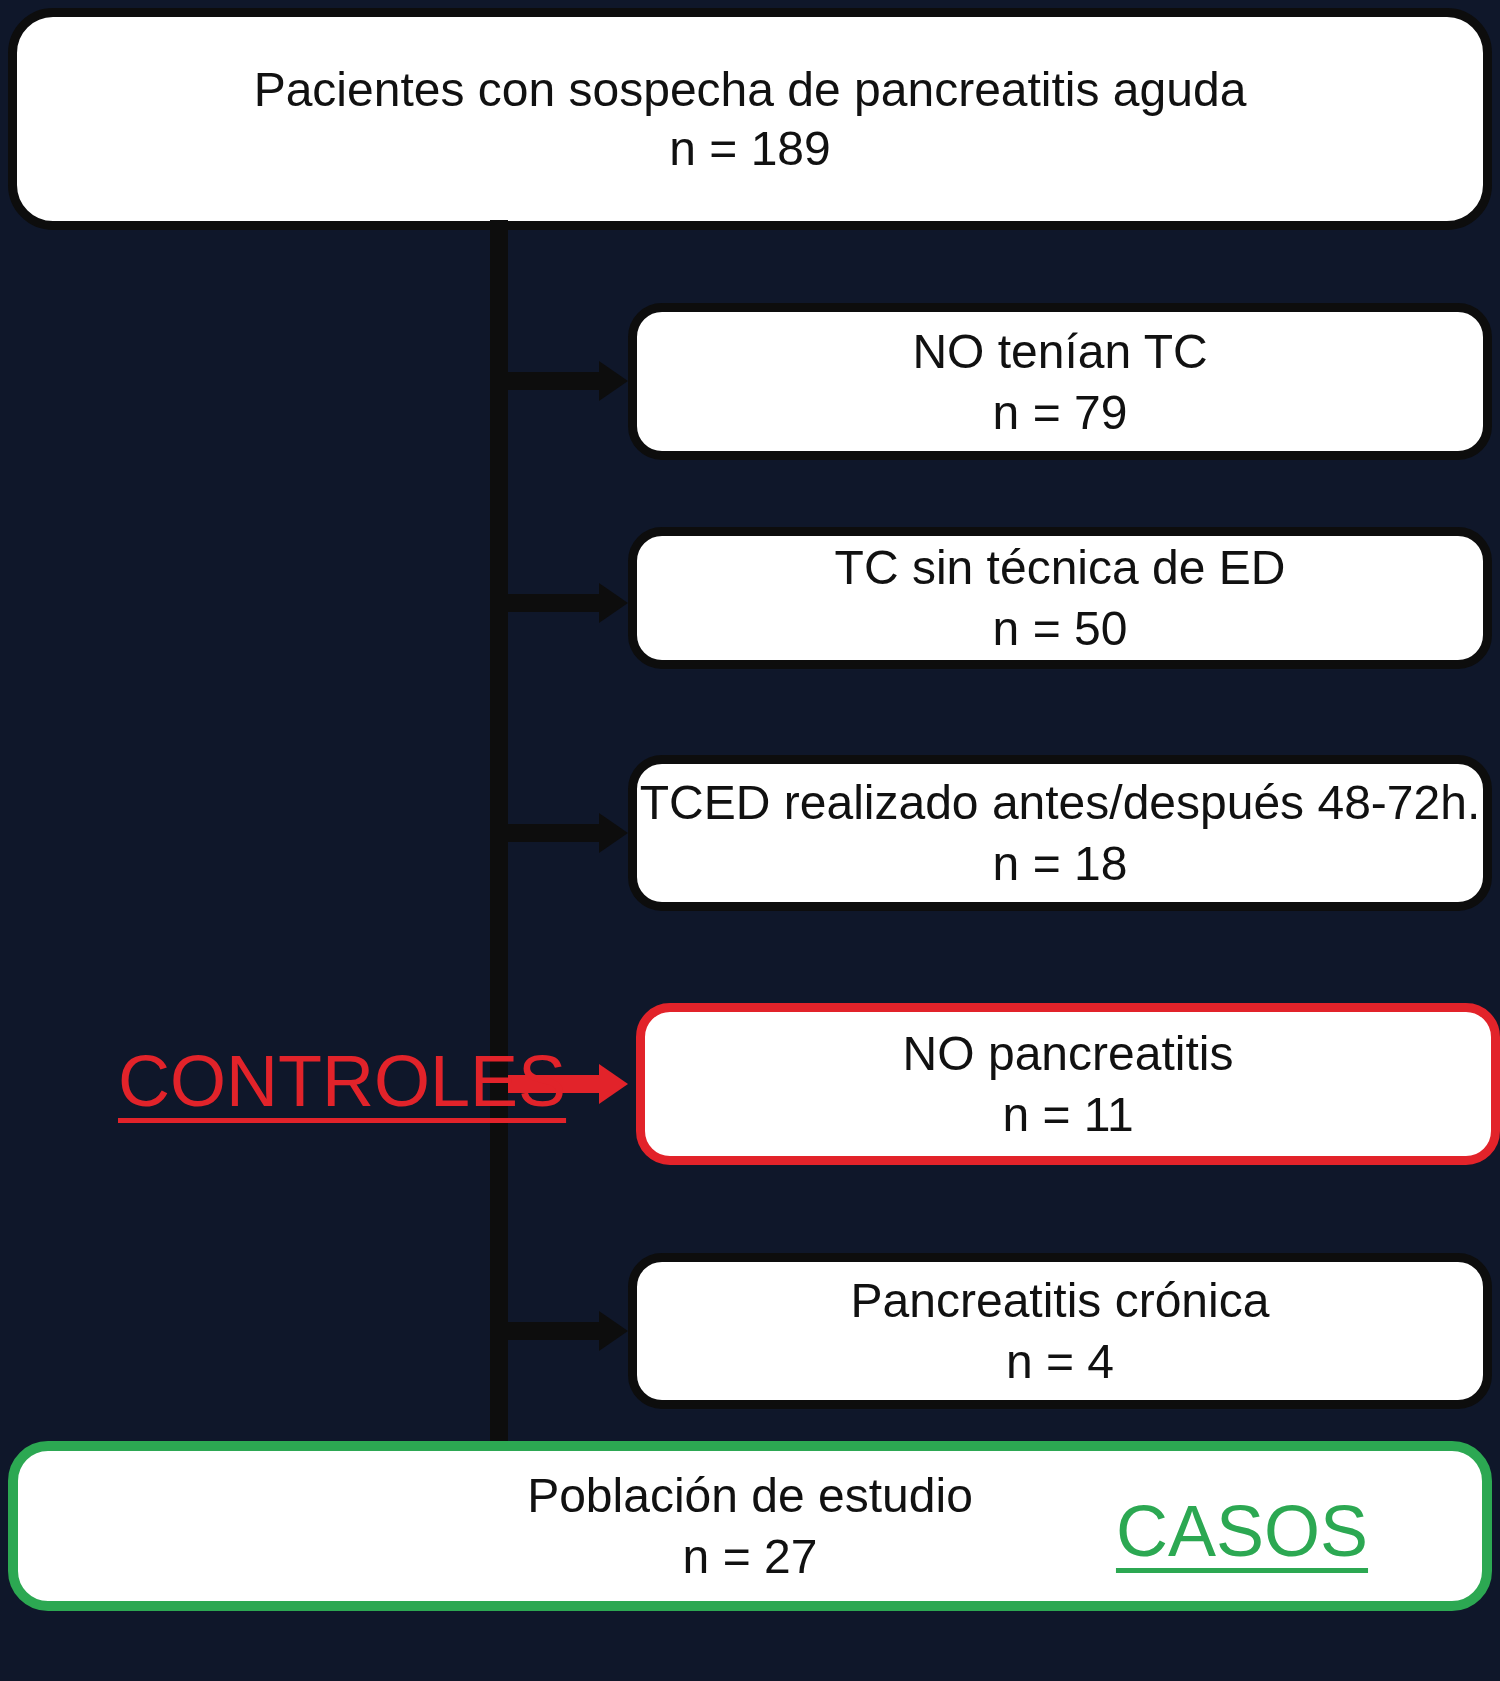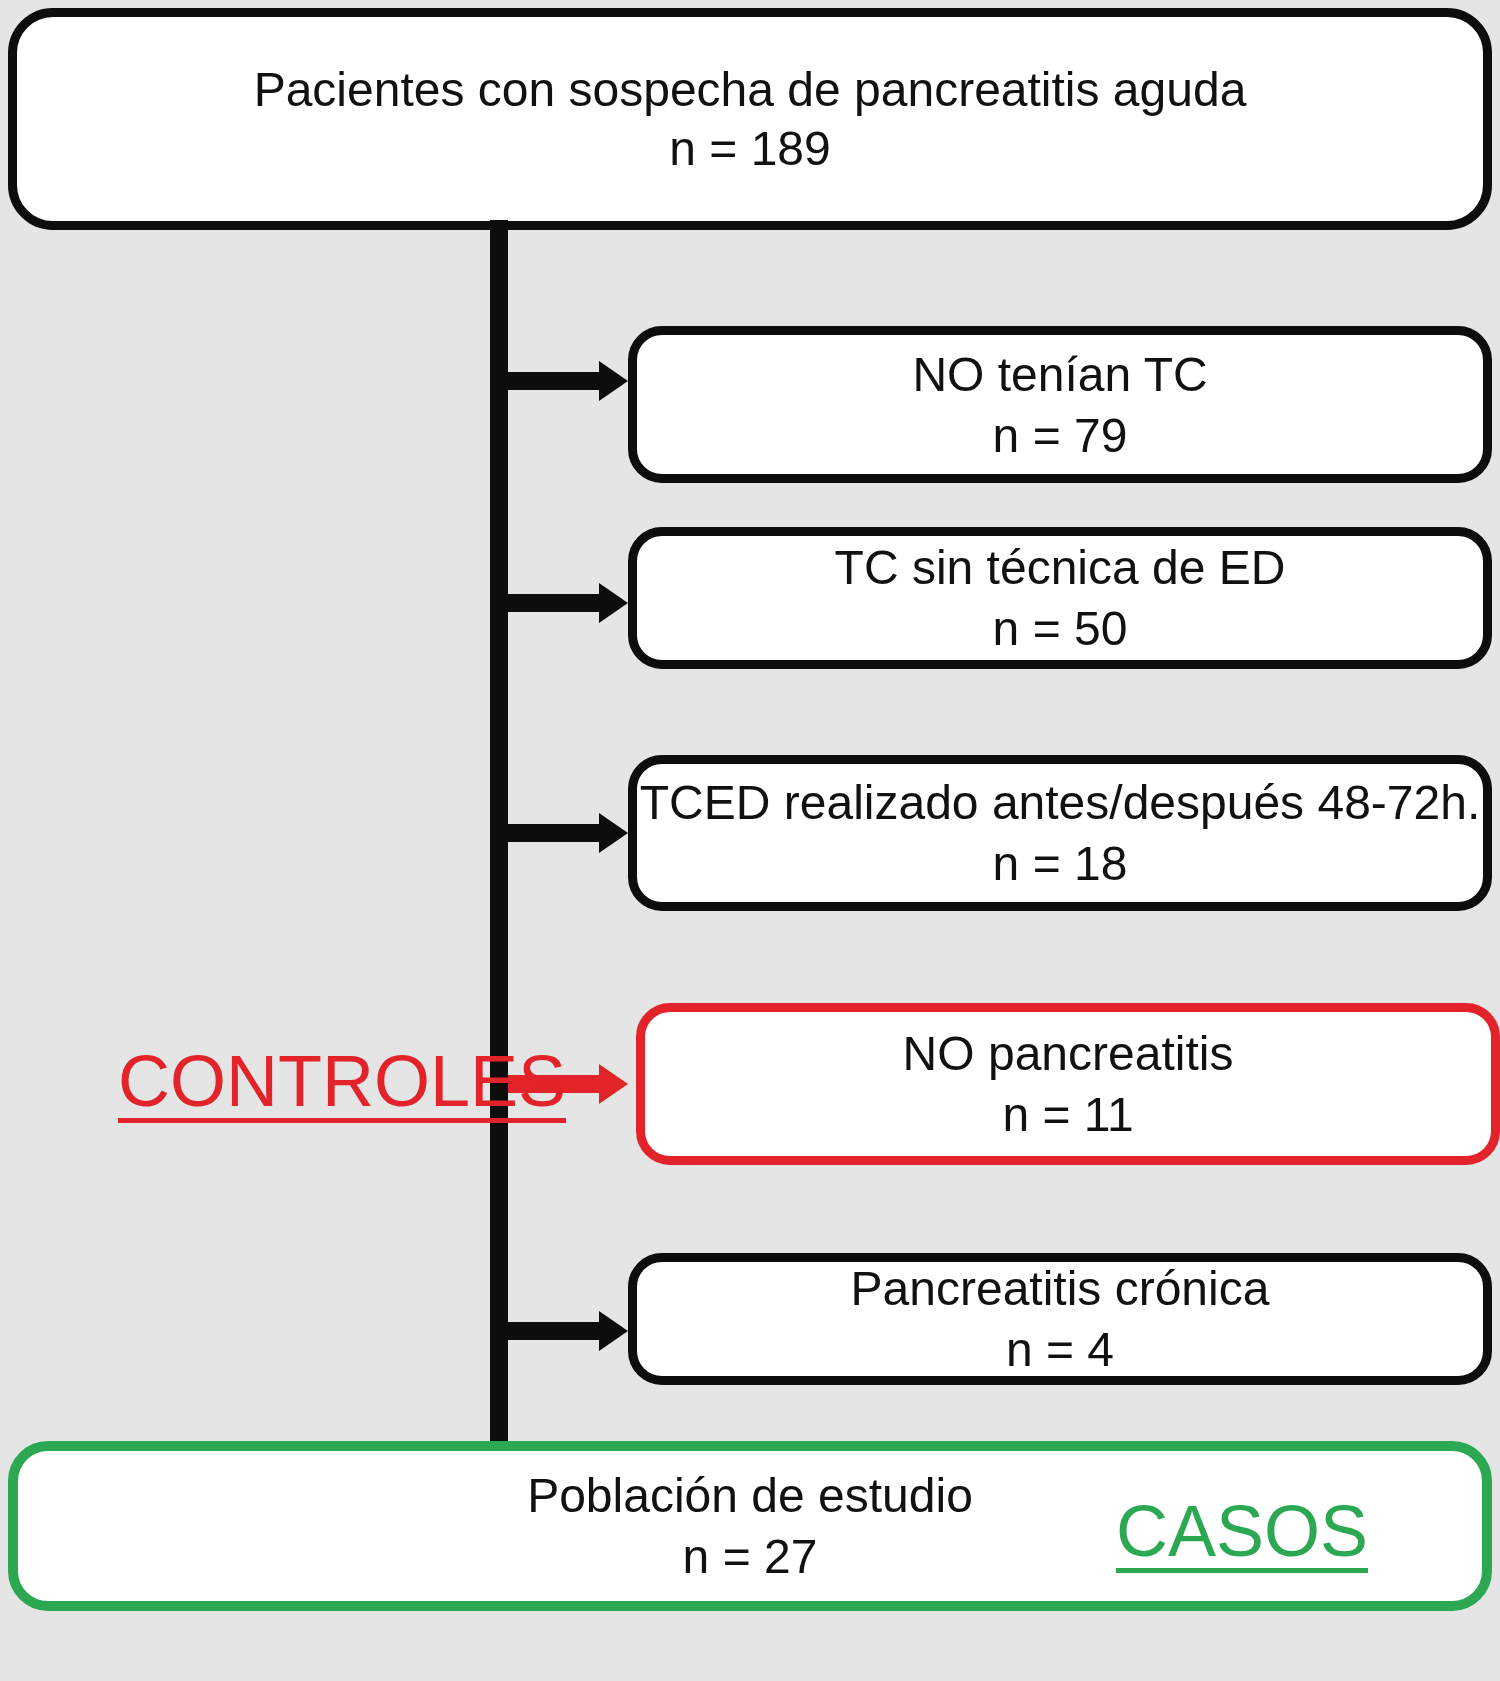--- a/index.html
+++ b/index.html
@@ -5,21 +5,21 @@
   html, body {
     margin: 0;
     padding: 0;
     background: #ffffff;
     font-family: "Liberation Sans", sans-serif;
   }
   .canvas {
     position: relative;
     width: 1500px;
     height: 1681px;
-    background: #e5e5e5;
+    background: #0f172a;
     overflow: hidden;
     color: var(--ink, #111111);
   }
 
   
   .box {
     position: absolute;
     box-sizing: border-box;
     background: #ffffff;
     display: flex;
@@ -37,25 +37,25 @@
     border: 9px solid var(--black, #0d0d0d);
     border-radius: 45px;
     line-height: 59px;
   }
   .side-box {
     left: 628px;
     width: 864px;
     border: 9px solid var(--black, #0d0d0d);
     border-radius: 34px;
   }
-  .b1 { top: 303px;  height: 157px; margin-top: 23px; }
+  .b1 { top: 303px;  height: 157px; }
   .b2 { top: 527px;  height: 142px; }
   .b3 { top: 755px;  height: 156px; }
   .b4 { top: 1003px; height: 162px; border-color: var(--red, #e2232a); margin-left: 8px; }
-  .b5 { top: 1253px; height: 132px; }
+  .b5 { top: 1253px; height: 156px; }
   .b3 .nowrap { white-space: nowrap; }
 
   .green-box {
     left: 8px; top: 1441px;
     width: 1484px; height: 170px;
     border: 10px solid var(--green, #2ca852);
     border-radius: 40px;
   }
 
   

